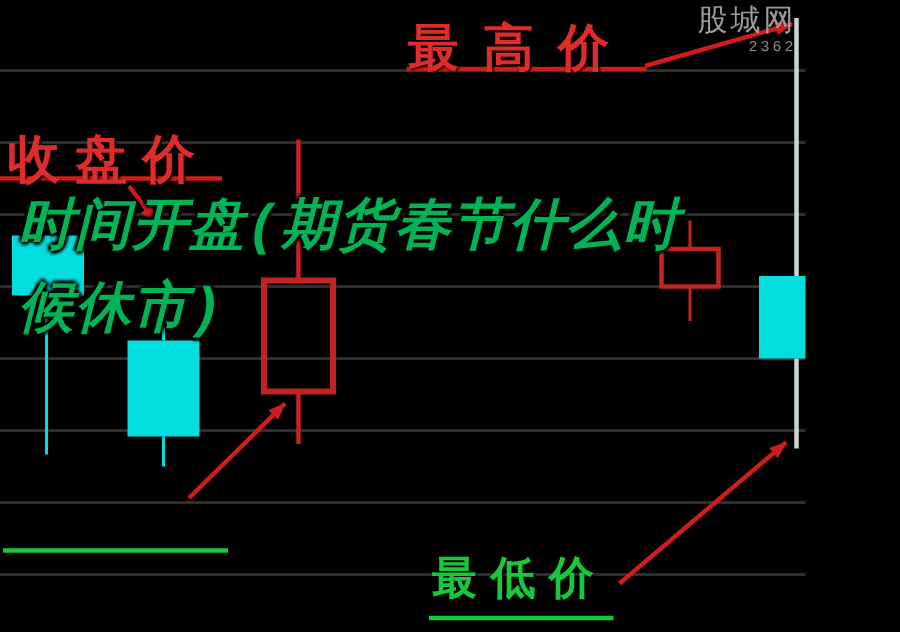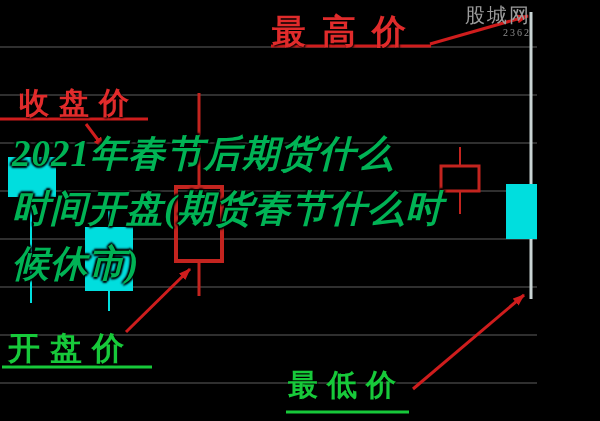--- a/index.html
+++ b/index.html
@@ -1,32 +1,32 @@
 <!DOCTYPE html>
 <html style="--background: #000000; --grid: #2f2f2f; --label_red: #e02b2b; --label_green: #17c93a; --title_green: #00b355; --candle_cyan: #00dede; --candle_red: #c3241f; --wick_light: #c9d4d4; --arrow: #cf1d1d; --watermark: #9c9c9c;"><head>
 <meta charset="utf-8">
 <style>
   html,body{margin:0;padding:0;background:#000;}
   .stage{
     position:relative;width:537px;height:421px;overflow:hidden;
     background:var(--background,#000);
-    font-family:Liberation Serif, serif;
+    font-family:Liberation Mono, monospace;
   }
   .gridlines{
     position:absolute;inset:0;z-index:1;
     background:repeating-linear-gradient(to bottom,
       transparent 0 46px, var(--grid,#2f2f2f) 46px 48px);
   }
   #chart-svg{position:absolute;inset:0;z-index:2;}
   .label{
     position:absolute;z-index:3;font-weight:bold;white-space:nowrap;
     text-shadow:1px 1px 2px #000;
   }
   .label-highest{left:272px;top:9px;font-size:34px;letter-spacing:16px;color:var(--label_red,#e02b2b);}
-  .label-close{left:19px;top:83px;font-size:30px;letter-spacing:10px;color:var(--label_red,#e02b2b);}
+  .label-close{left:5px;top:83px;font-size:35px;letter-spacing:10px;color:var(--label_red,#e02b2b);}
   .label-open{left:8px;top:327px;font-size:32px;letter-spacing:10px;color:var(--label_green,#17c93a);}
   .label-lowest{left:288px;top:365px;font-size:30px;letter-spacing:9px;color:var(--label_green,#17c93a);}
   .title{
     position:absolute;left:12px;top:126px;z-index:3;
     color:var(--title_green,#00b355);
     font-weight:bold;font-style:italic;
     font-size:37px;line-height:55px;letter-spacing:1px;white-space:nowrap;
     text-shadow:2px 0 2px #000,-2px 0 2px #000,0 2px 2px #000,0 -2px 2px #000;
   }
   .title .t2{padding-left:0px;}
@@ -73,26 +73,24 @@
       <line x1="86" y1="124" x2="104" y2="148" stroke="#cf1d1d" stroke-width="3" marker-end="url(#arrowhead)"></line>
       <line x1="126" y1="332" x2="190" y2="269" stroke="#cf1d1d" stroke-width="3" marker-end="url(#arrowhead)"></line>
       <line x1="413" y1="389" x2="524" y2="295" stroke="#cf1d1d" stroke-width="3" marker-end="url(#arrowhead)"></line>
     </svg>
 
   <div class="label label-highest">最高价</div>
 
   <div class="label label-close">收盘价</div>
 
   <div class="title">
-    <div class="t1">2021年春节后期货什么</div>
     <div class="t2">时间开盘(期货春节什么时</div>
     <div class="t3">候休市)</div>
   </div>
 
-  <div class="label label-open">开盘价</div>
 
   <div class="label label-lowest">最低价</div>
 
   <div class="watermark">
     <div class="site">股城网</div>
     <div class="code">2362</div>
   </div>
 
 </div>
 

